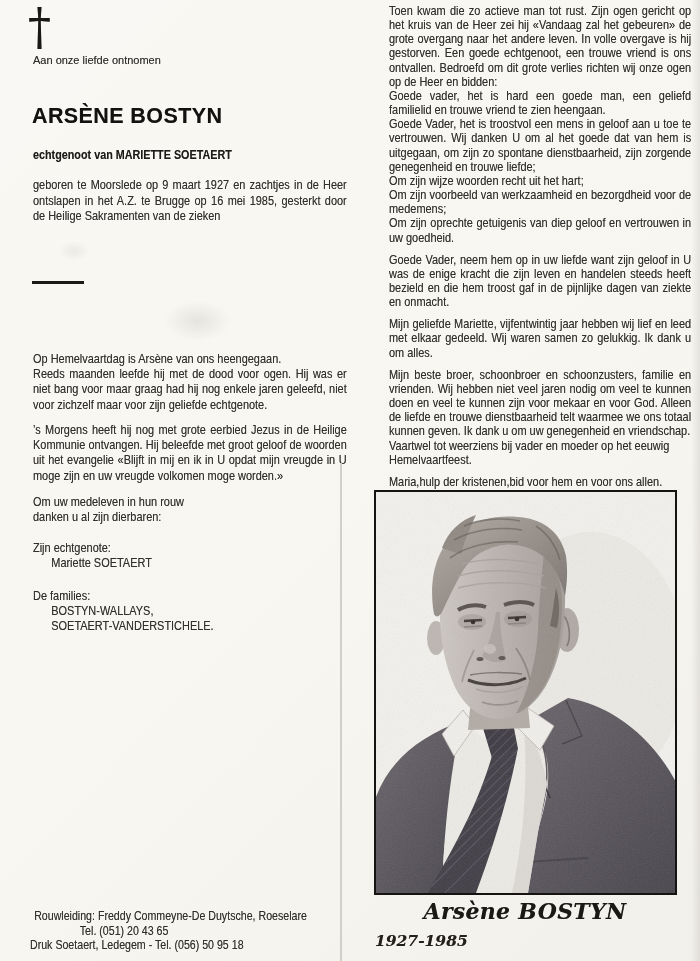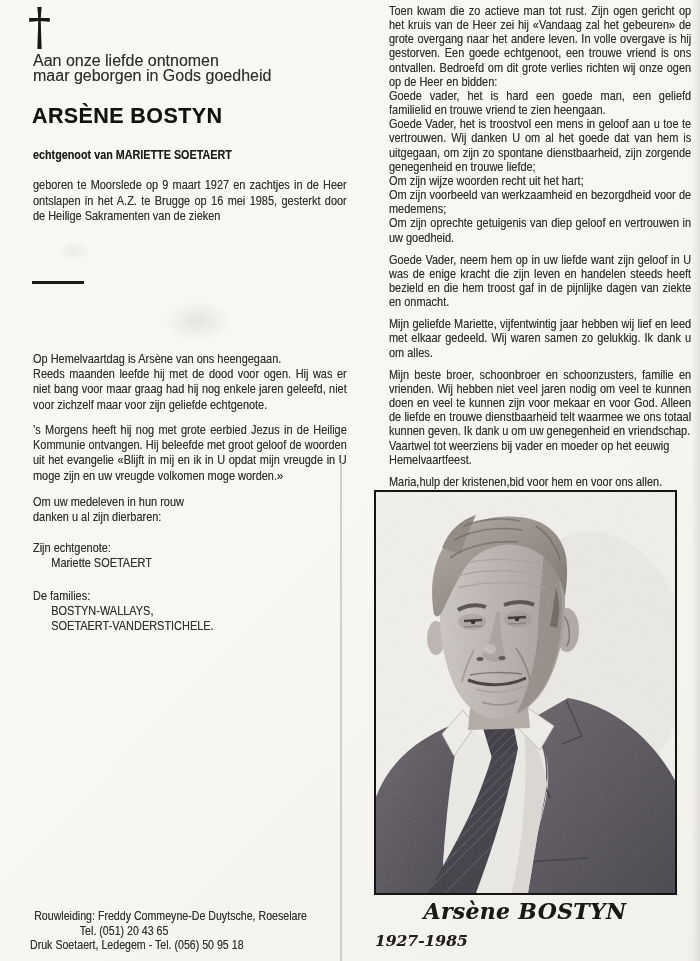--- a/index.html
+++ b/index.html
@@ -11,21 +11,21 @@
     text-shadow:0 0 .4px rgba(45,42,40,.5);
   }
   .abs{position:absolute;}
   
   .cond{transform:scaleX(.83);transform-origin:0 0;}
   .t{font-size:13.2px;line-height:15.2px;}
   .just{text-align:justify;}
 
   .cross{left:28px;top:0px;font-family:"DejaVu Serif", serif;font-size:46px;
          transform:scaleY(1.08);color:#1a1816;}
-  .intro{left:33px;top:53px;width:300px;font-size:16px;line-height:15.3px;}
+  .intro{left:33px;top:53px;width:300px;font-size:11px;line-height:15.3px;}
   .name{left:32px;top:103px;font-size:21.5px;line-height:26px;font-weight:700;
         letter-spacing:.4px;color:#141210;}
   .spouse-line{left:33px;top:147px;font-size:13px;font-weight:700;color:#1d1b19;}
   .bio{left:33px;top:177px;width:378px;line-height:15.6px;}
   .rule{left:32px;top:281px;width:52px;height:2.5px;background:#1c1a18;}
   .blk-asc{left:33px;top:351px;width:378px;}
   .blk-morning{left:33px;top:422px;width:378px;}
   .blk-thanks{left:33px;top:494px;width:378px;}
   .blk-widow{left:33px;top:540px;width:378px;}
   .blk-families{left:33px;top:588px;width:378px;}
@@ -58,21 +58,20 @@
 </style>
 </head>
 <body>
 
 <div class="page">
 
   <div class="abs cross">†</div>
 
   <div class="abs intro">
     <div>Aan onze liefde ontnomen</div>
-    <div>maar geborgen in Gods goedheid</div>
   </div>
 
   <div class="abs name">ARSÈNE BOSTYN</div>
 
   <div class="abs spouse-line cond">echtgenoot van MARIETTE SOETAERT</div>
 
   <div class="abs bio t just cond">geboren te Moorslede op 9 maart 1927 en zachtjes in de Heer ontslapen in het A.Z. te Brugge op 16 mei 1985, gesterkt door de Heilige Sakramenten van de zieken</div>
 
   <div class="abs rule"></div>
 

